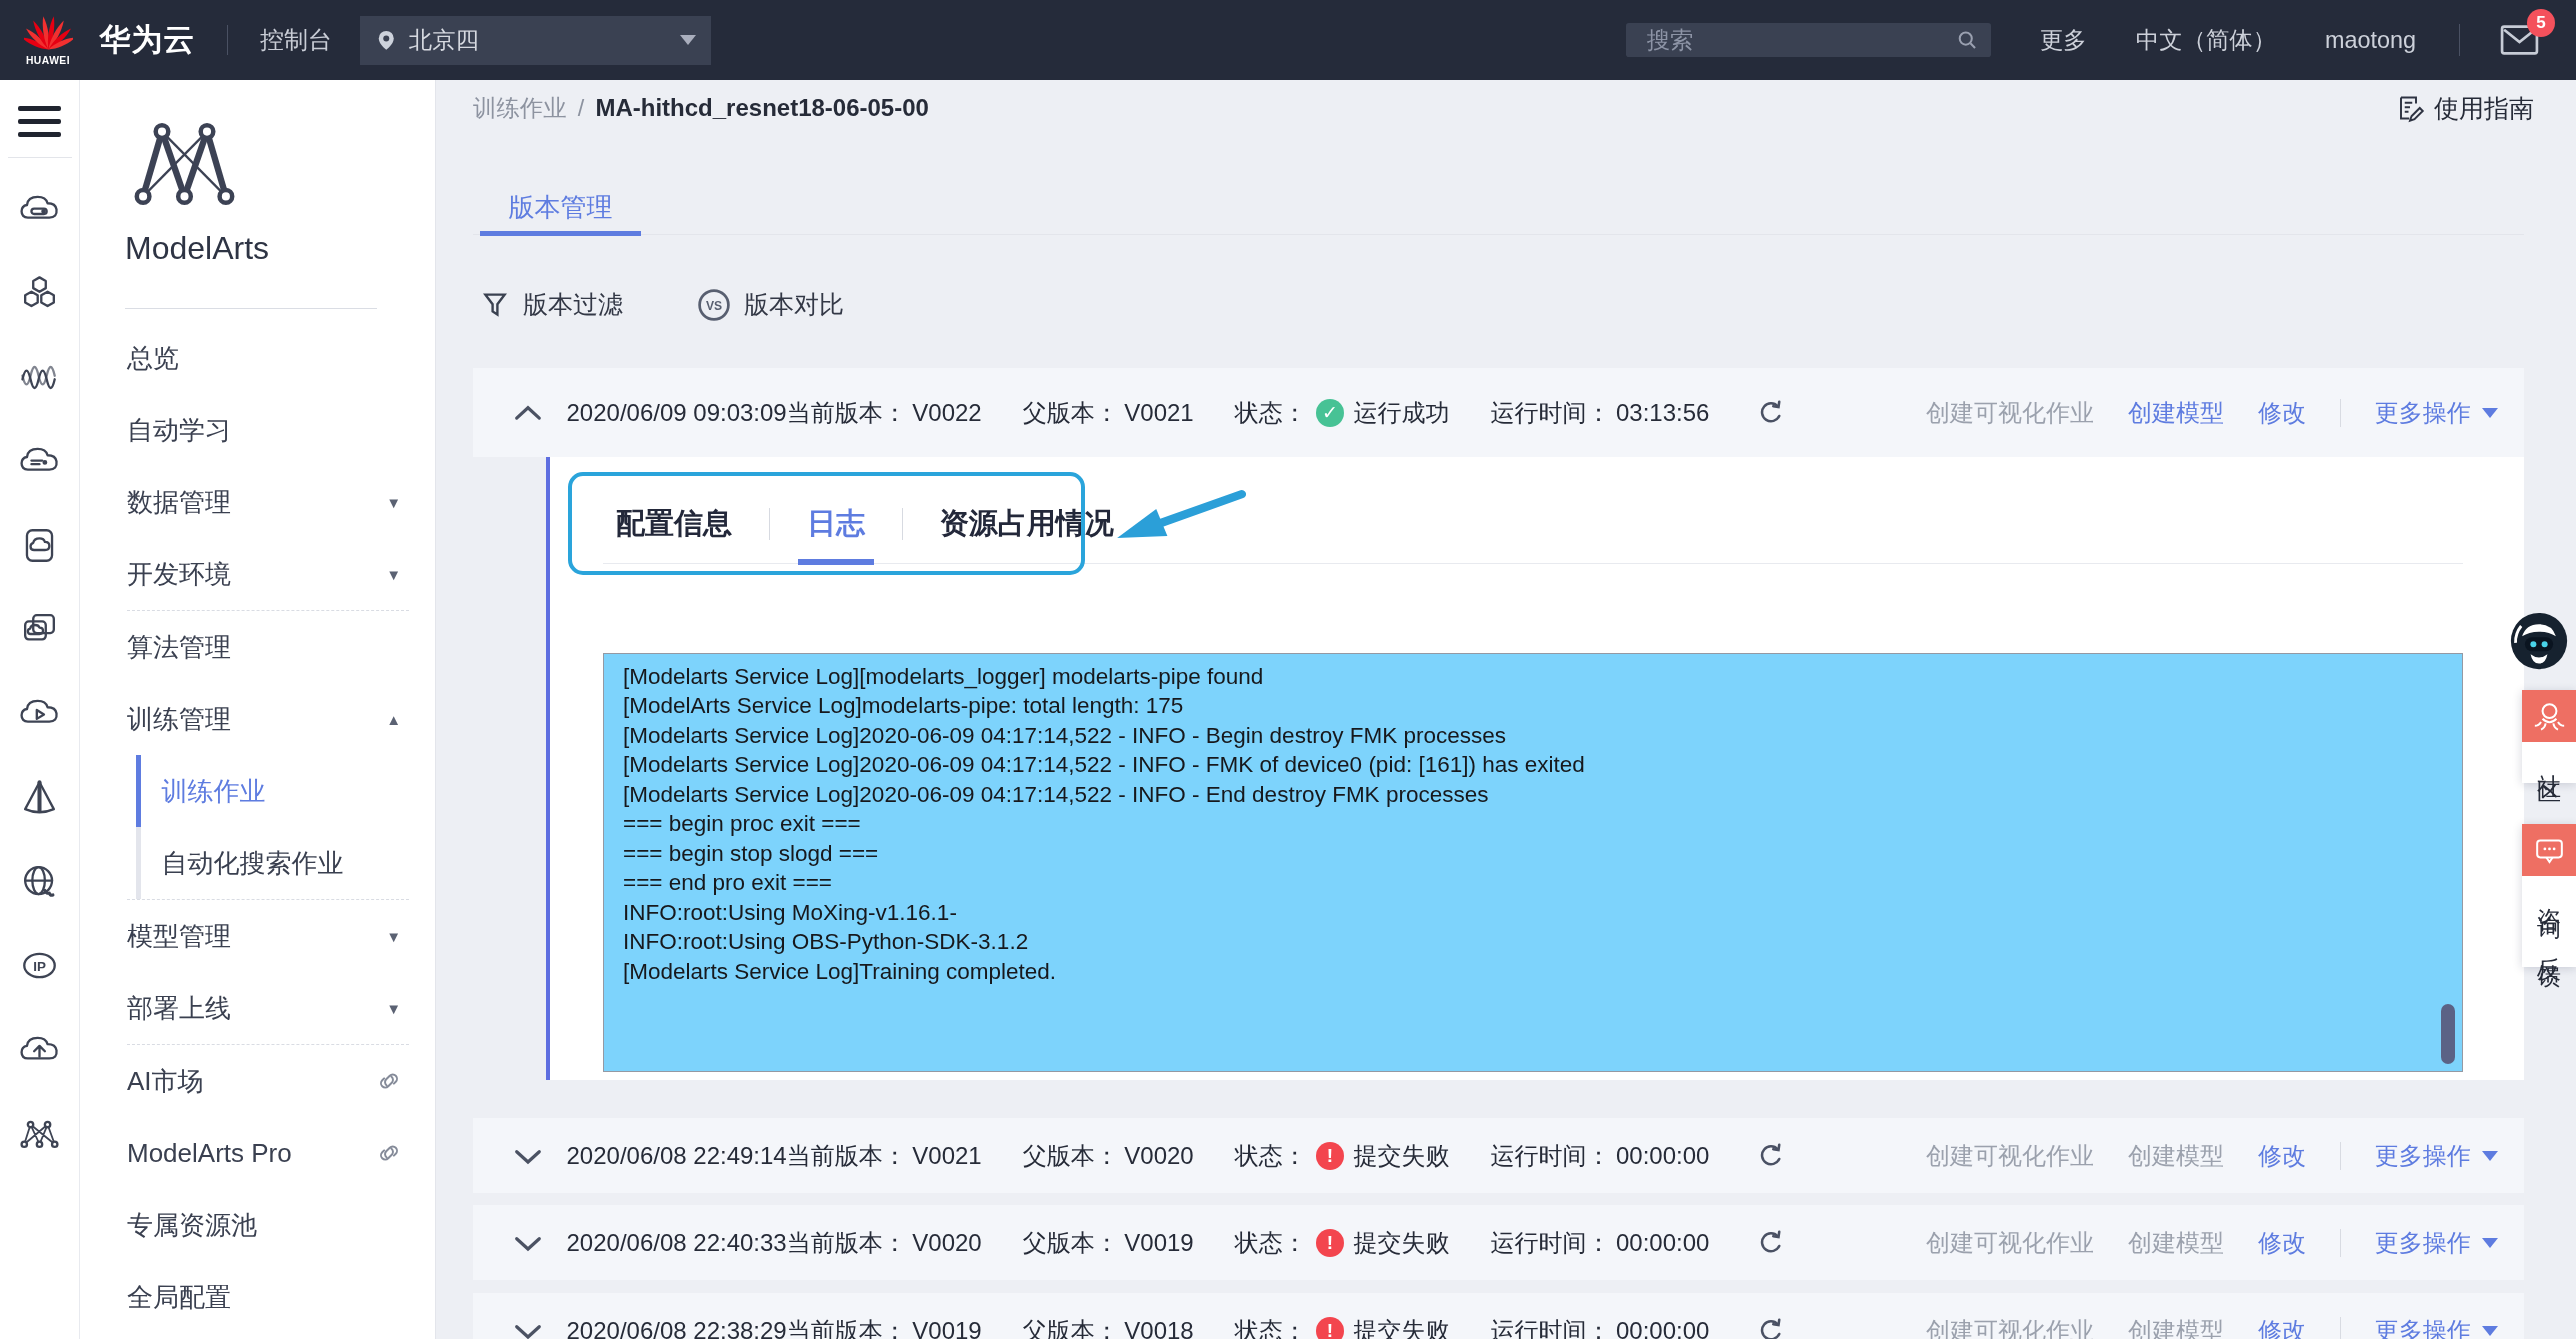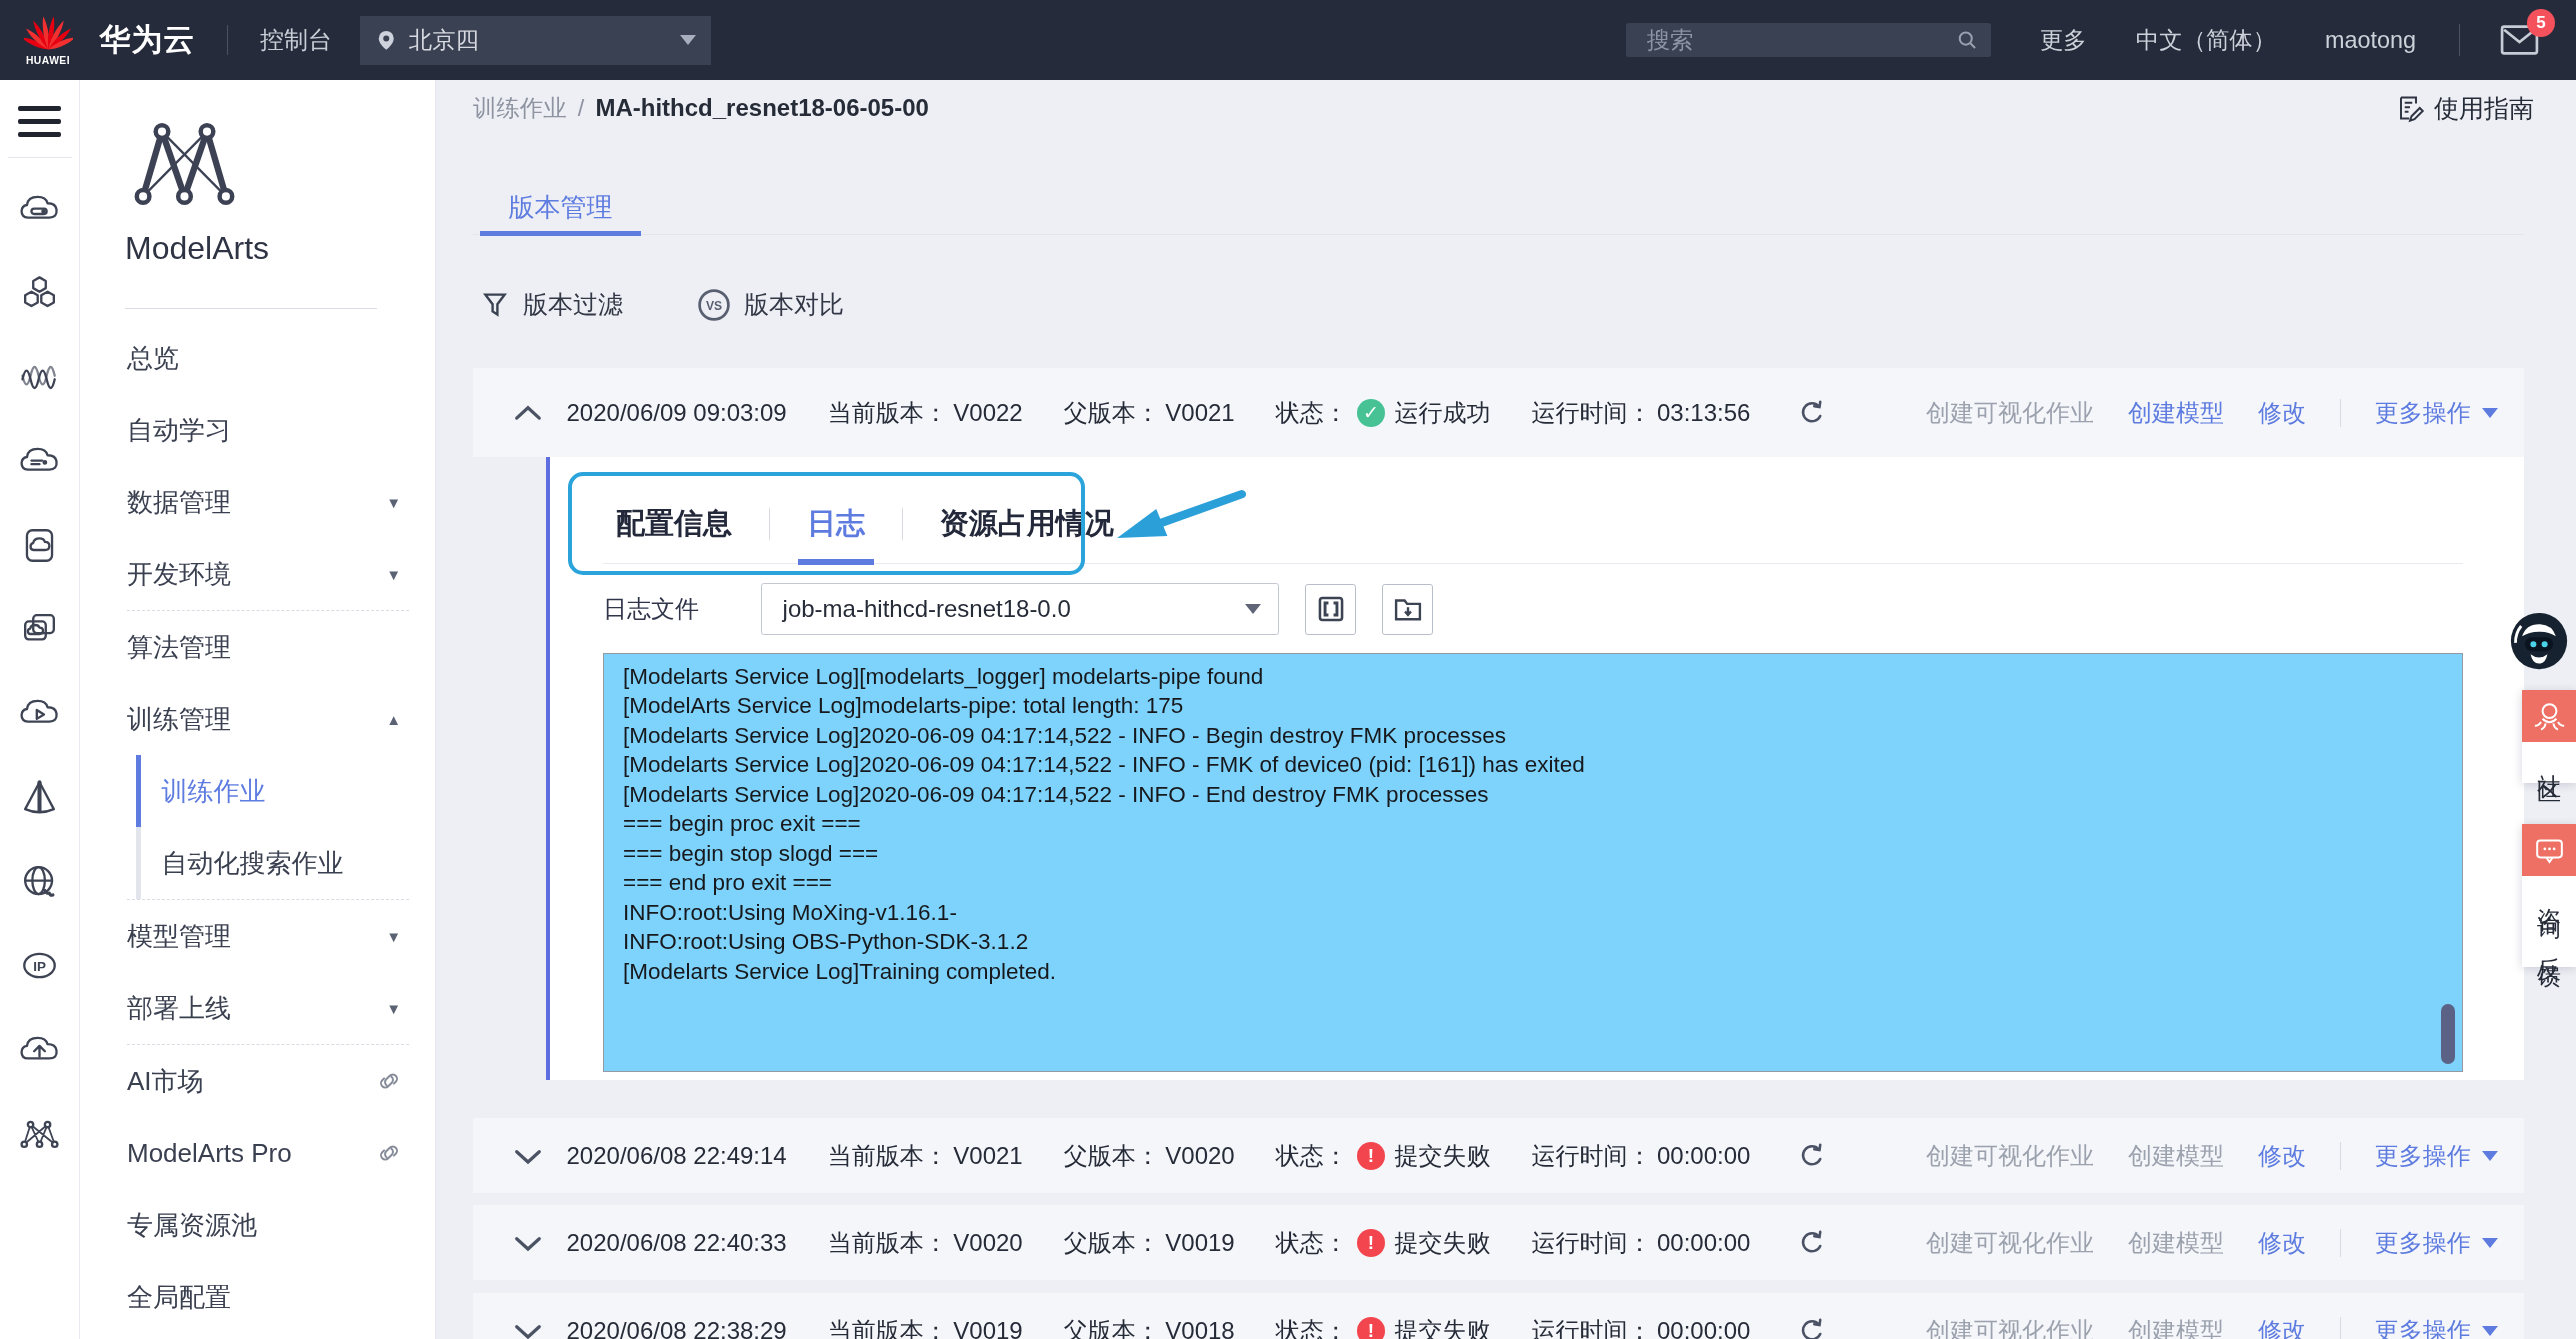--- a/index.html
+++ b/index.html
@@ -73,21 +73,21 @@
 
   .toolbar { position:absolute; left:43px; top:201px; height:47px; display:flex; align-items:center; }
   .tool-btn { display:flex; align-items:center; gap:12px; cursor:pointer; font-size:25px; color:#333846; }
   .tool-btn + .tool-btn { margin-left:73px; }
 
   
   .version-area { position:absolute; left:37px; right:52px; top:288px; }
   .v-row { height:75px; background:#f4f6fa; display:flex; align-items:center; padding:0 26px; font-size:24px; color:#262b38; }
   .v-row.first { height:89px; }
   .v-row .chev { width:32px; height:24px; margin:0 22.5px 0 13px; cursor:pointer; flex:none; }
-  .v-date { margin-right:41px; white-space:nowrap; }
+  .v-date { white-space:nowrap; }
   .v-pair { display:flex; align-items:center; margin-right:41px; white-space:nowrap; }
   .v-pair .lbl { margin-right:5.6px; }
   .st-icon { width:28px; height:28px; border-radius:50%; color:#fff; display:inline-flex; align-items:center;
              justify-content:center; font-size:19px; font-weight:bold; margin:0 9.4px 0 3.7px; flex:none; }
   .st-icon.success { background:var(--c-success,#47c295); }
   .st-icon.error { background:var(--c-error,#f3454e); }
   .v-refresh { width:30px; height:30px; cursor:pointer; margin-left:5.6px; flex:none; }
   .v-actions { margin-left:auto; display:flex; align-items:center; white-space:nowrap; }
   .v-link { font-size:24px; color:var(--c-accent,#5e7ce0); cursor:pointer; margin-left:34px; display:flex; align-items:center; }
   .v-link.disabled { color:#9ba1ad; cursor:default; }
@@ -449,39 +449,20 @@
           <div class="d-tab-sep"></div>
           <div class="d-tab">资源占用情况</div>
         </div>
 
         <div class="hl-box"></div>
         <svg class="hl-arrow" width="141" height="67" viewBox="0 0 150 72">
           <line x1="142" y1="12" x2="52" y2="44" stroke="#2b9fd8" stroke-width="9" stroke-linecap="round"></line>
           <polygon points="8,59 50,28 62,57" fill="#2b9fd8"></polygon>
         </svg>
 
-        <div class="logfile-row">
-          <span class="logfile-label">日志文件</span>
-          <div class="log-select">
-            <span class="val">job-ma-hithcd-resnet18-0.0</span>
-            <span class="caret-down" style="margin-left:auto"></span>
-          </div>
-          <div class="icon-btn">
-            <svg width="34" height="34" viewBox="0 0 40 40" fill="none" stroke="#3c4352" stroke-width="3">
-              <rect x="7" y="7" width="26" height="26" rx="3"></rect>
-              <path d="M17 13 h-4 v14 h4 M23 13 h4 v14 h-4" stroke-width="3.4"></path>
-            </svg>
-          </div>
-          <div class="icon-btn">
-            <svg width="34" height="34" viewBox="0 0 40 40" fill="none" stroke="#3c4352" stroke-width="2.8">
-              <path d="M6 10 h10 l3 4 h15 v18 h-28 z"></path>
-              <path d="M20 18 v8 M16.5 23 l3.5 4 l3.5 -4"></path>
-            </svg>
-          </div>
-        </div>
 
         <div class="log-box">
           <div id="log-lines">
               <div class="log-line">[Modelarts Service Log][modelarts_logger] modelarts-pipe found</div>
               <div class="log-line">[ModelArts Service Log]modelarts-pipe: total length: 175</div>
               <div class="log-line">[Modelarts Service Log]2020-06-09 04:17:14,522 - INFO - Begin destroy FMK processes</div>
               <div class="log-line">[Modelarts Service Log]2020-06-09 04:17:14,522 - INFO - FMK of device0 (pid: [161]) has exited</div>
               <div class="log-line">[Modelarts Service Log]2020-06-09 04:17:14,522 - INFO - End destroy FMK processes</div>
               <div class="log-line">=== begin proc exit ===</div>
               <div class="log-line">=== begin stop slogd ===</div>

